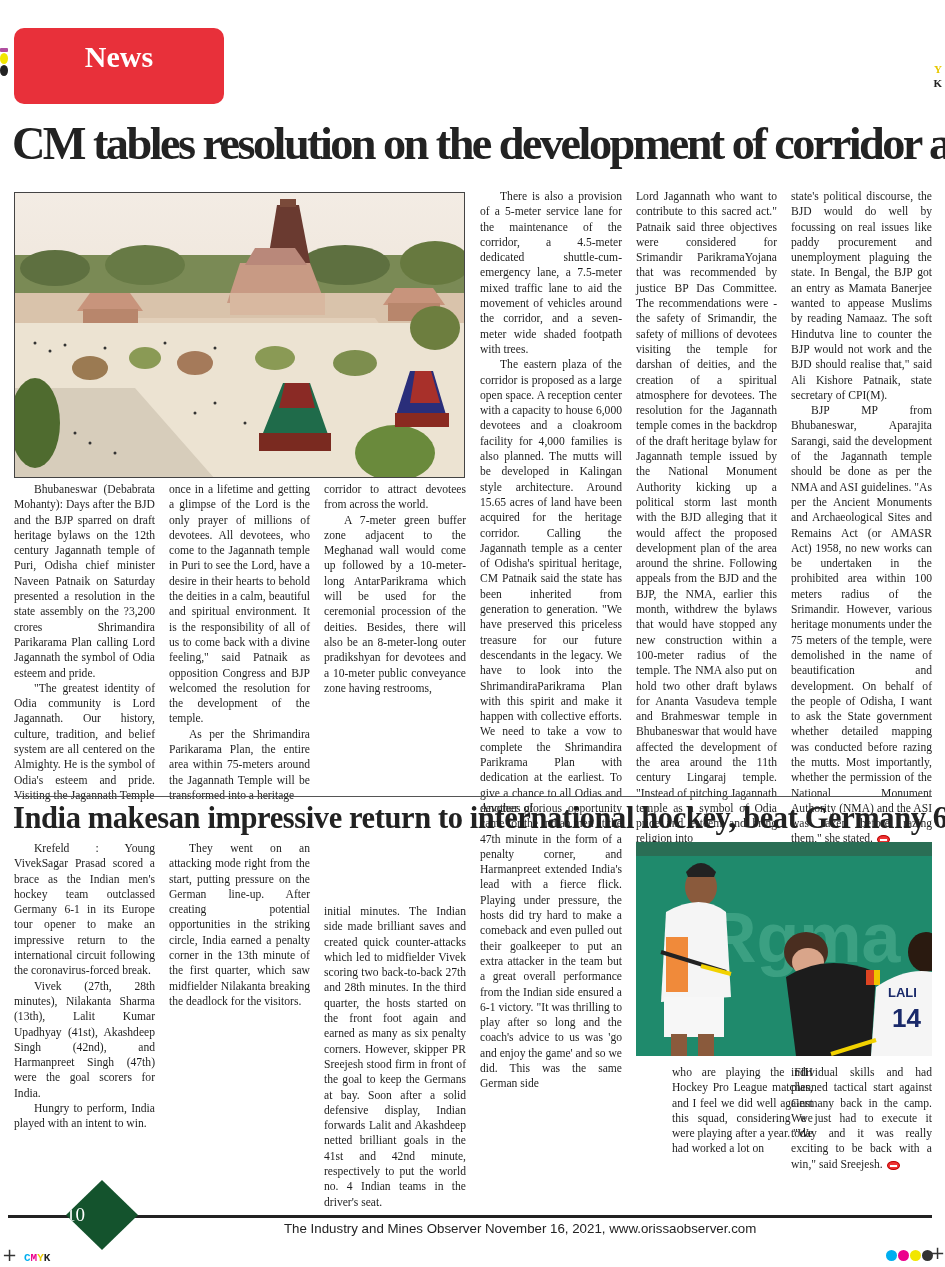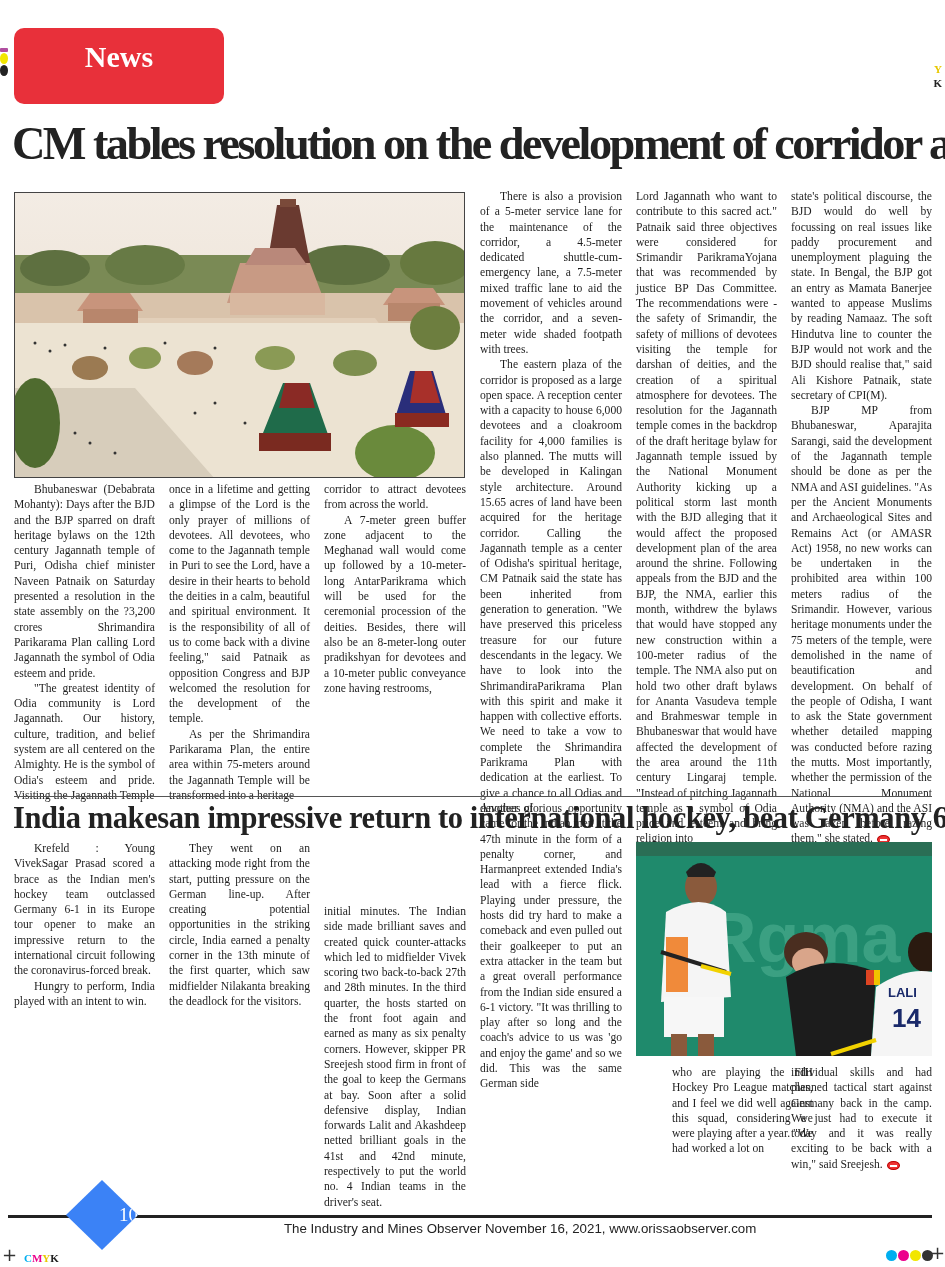--- a/index.html
+++ b/index.html
@@ -23,25 +23,25 @@
   .col p.noindent { text-indent: 0; }
   .endmark { display: inline-block; width: 13px; height: 9px; border-radius: 50%; background: #e33; border: 1px solid #b00; vertical-align: middle; margin-left: 4px; position: relative; }
   .endmark::after { content: ""; position: absolute; left: 2px; right: 2px; top: 3px; height: 2px; background: #fff; }
 
   .rule { position: absolute; height: 1px; background: #333; }
 
   .headline-second { position: absolute; left: 13px; top: 800px; width: 925px; font-family: "Liberation Serif", serif; font-weight: bold; font-size: 30.5px; line-height: 36px; color: #222; letter-spacing: -0.4px; white-space: nowrap; }
 
   .footer-rule { position: absolute; left: 8px; top: 1215px; width: 924px; height: 3px; background: #222; }
   .page-diamond-wrap { position: absolute; left: 66px; top: 1180px; width: 72px; height: 70px; }
-  .diamond-shape { width: 72px; height: 70px; background: #3b82f6; clip-path: polygon(50% 0, 100% 50%, 50% 100%, 0 50%); display: flex; align-items: center; justify-content: flex-end; }
+  .diamond-shape { width: 72px; height: 70px; background: #14532d; clip-path: polygon(50% 0, 100% 50%, 50% 100%, 0 50%); display: flex; align-items: center; justify-content: flex-start; }
   .diamond-shape span { color: #fff; font-size: 19px; font-family: "Liberation Serif", serif; }
   .footer-text { position: absolute; left: 284px; top: 1221px; font-family: "Liberation Sans", sans-serif; font-size: 13.3px; color: #222; white-space: nowrap; }
 
-  .cmyk { position: absolute; left: 24px; top: 1252px; font-size: 11px; font-weight: bold; font-family: Liberation Serif, serif; }
+  .cmyk { position: absolute; left: 24px; top: 1252px; font-size: 11px; font-weight: bold; font-family: Liberation Mono, monospace; }
   .cmyk .c { color: #00aeef; } .cmyk .m { color: #ec008c; } .cmyk .y { color: #e8c800; } .cmyk .k { color: #222; }
   .color-dots { position: absolute; right: 12px; top: 1250px; display: flex; gap: 1px; }
   .color-dots .cd { width: 11px; height: 11px; border-radius: 50%; }
   .crosshair { position: absolute; font-size: 18px; color: #333; font-family: "DejaVu Sans", sans-serif; line-height: 18px; }
 </style>
 </head>
 <body>
 
 <div class="reg-left-dots">
   <div class="dot" style="background:#b04ea0;height:4px;border-radius:1px;"></div>
@@ -149,20 +149,21 @@
   <p class="noindent">state's political discourse, the BJD would do well by focussing on real issues like paddy procurement and unemployment plaguing the state. In Bengal, the BJP got an entry as Mamata Banerjee wanted to appease Muslims by reading Namaaz. The soft Hindutva line to counter the BJP would not work and the BJD should realise that," said Ali Kishore Patnaik, state secretary of CPI(M).</p>
   <p style="text-indent:20px;"><span>BJP MP from Bhubaneswar, Aparajita Sarangi, said the development of the Jagannath temple should be done as per the NMA and ASI guidelines. "As per the Ancient Monuments and Archaeological Sites and Remains Act (or AMASR Act) 1958, no new works can be undertaken in the prohibited area within 100 meters radius of the Srimandir. However, various heritage monuments under the 75 meters of the temple, were demolished in the name of beautification and development. On behalf of the people of Odisha, I want to ask the State government whether detailed mapping was conducted before razing the mutts. Most importantly, whether the permission of the National Monument Authority (NMA) and the ASI was taken before razing them," she stated.</span><span class="endmark"></span></p>
 </div>
 
 <div class="rule" style="left:14px; top:796px; width:918px; height:1px; background:#555;"></div>
 
 <h2 class="headline-second">India makesan impressive return to international hockey, beat Germany 6-1</h2>
 
 <div class="col" style="left:14px; top:841px; width:141px;">
   <p>Krefeld : Young VivekSagar Prasad scored a brace as the Indian men's hockey team outclassed Germany 6-1 in its Europe tour opener to make an impressive return to the international circuit following the coronavirus-forced break.</p>
+  <p>Vivek (27th, 28th minutes), Nilakanta Sharma (13th), Lalit Kumar Upadhyay (41st), Akashdeep Singh (42nd), and Harmanpreet Singh (47th) were the goal scorers for India.</p>
   <p>Hungry to perform, India played with an intent to win.</p>
 </div>
 <div class="col" style="left:169px; top:841px; width:141px;">
   <p>They went on an attacking mode right from the start, putting pressure on the German line-up. After creating potential opportunities in the striking circle, India earned a penalty corner in the 13th minute of the first quarter, which saw midfielder Nilakanta breaking the deadlock for the visitors.</p>
 </div>
 <div class="col" style="left:324px; top:868px; width:142px;margin-top:36px;">
   <p class="noindent">initial minutes. The Indian side made brilliant saves and created quick counter-attacks which led to midfielder Vivek scoring two back-to-back 27th and 28th minutes. In the third quarter, the hosts started on the front foot again and earned as many as six penalty corners. However, skipper PR Sreejesh stood firm in front of the goal to keep the Germans at bay. Soon after a solid defensive display, Indian forwards Lalit and Akashdeep netted brilliant goals in the 41st and 42nd minute, respectively to put the world no. 4 Indian teams in the driver's seat.</p>
 </div>
 <div class="col" style="left:480px; top:801px; width:142px;">
   <p class="noindent">Another glorious opportunity came for the Indian men at the 47th minute in the form of a penalty corner, and Harmanpreet extended India's lead with a fierce flick. Playing under pressure, the hosts did try hard to make a comeback and even pulled out their goalkeeper to put an extra attacker in the team but a great overall performance from the Indian side ensured a 6-1 victory. "It was thrilling to play after so long and the coach's advice to us was 'go and enjoy the game' and so we did. This was the same German side</p>

